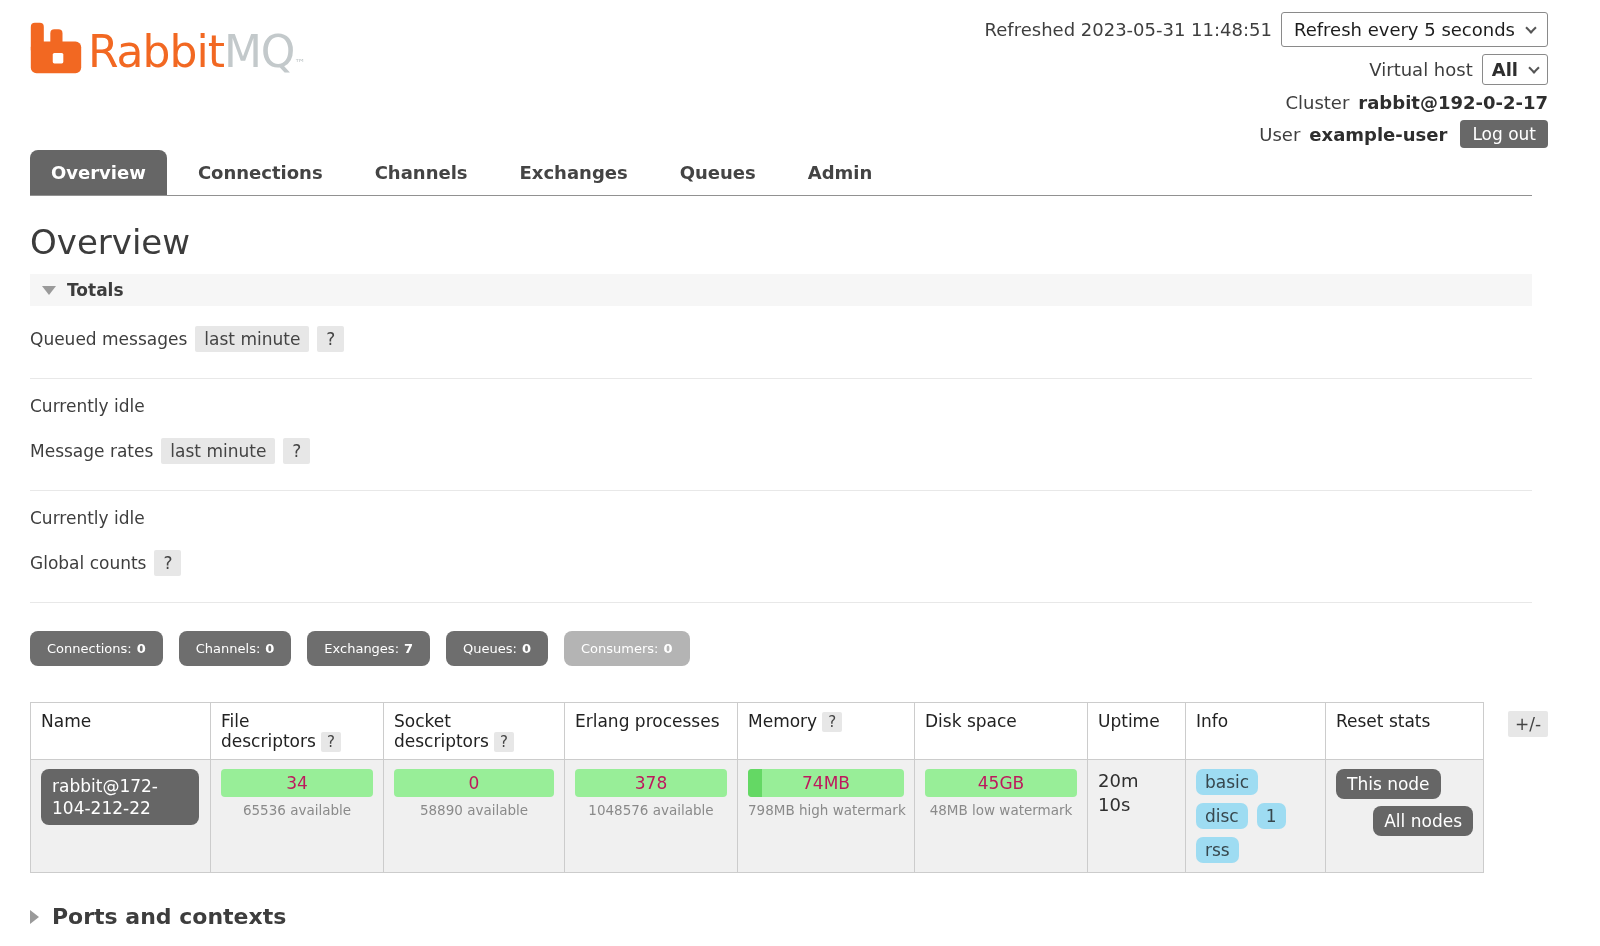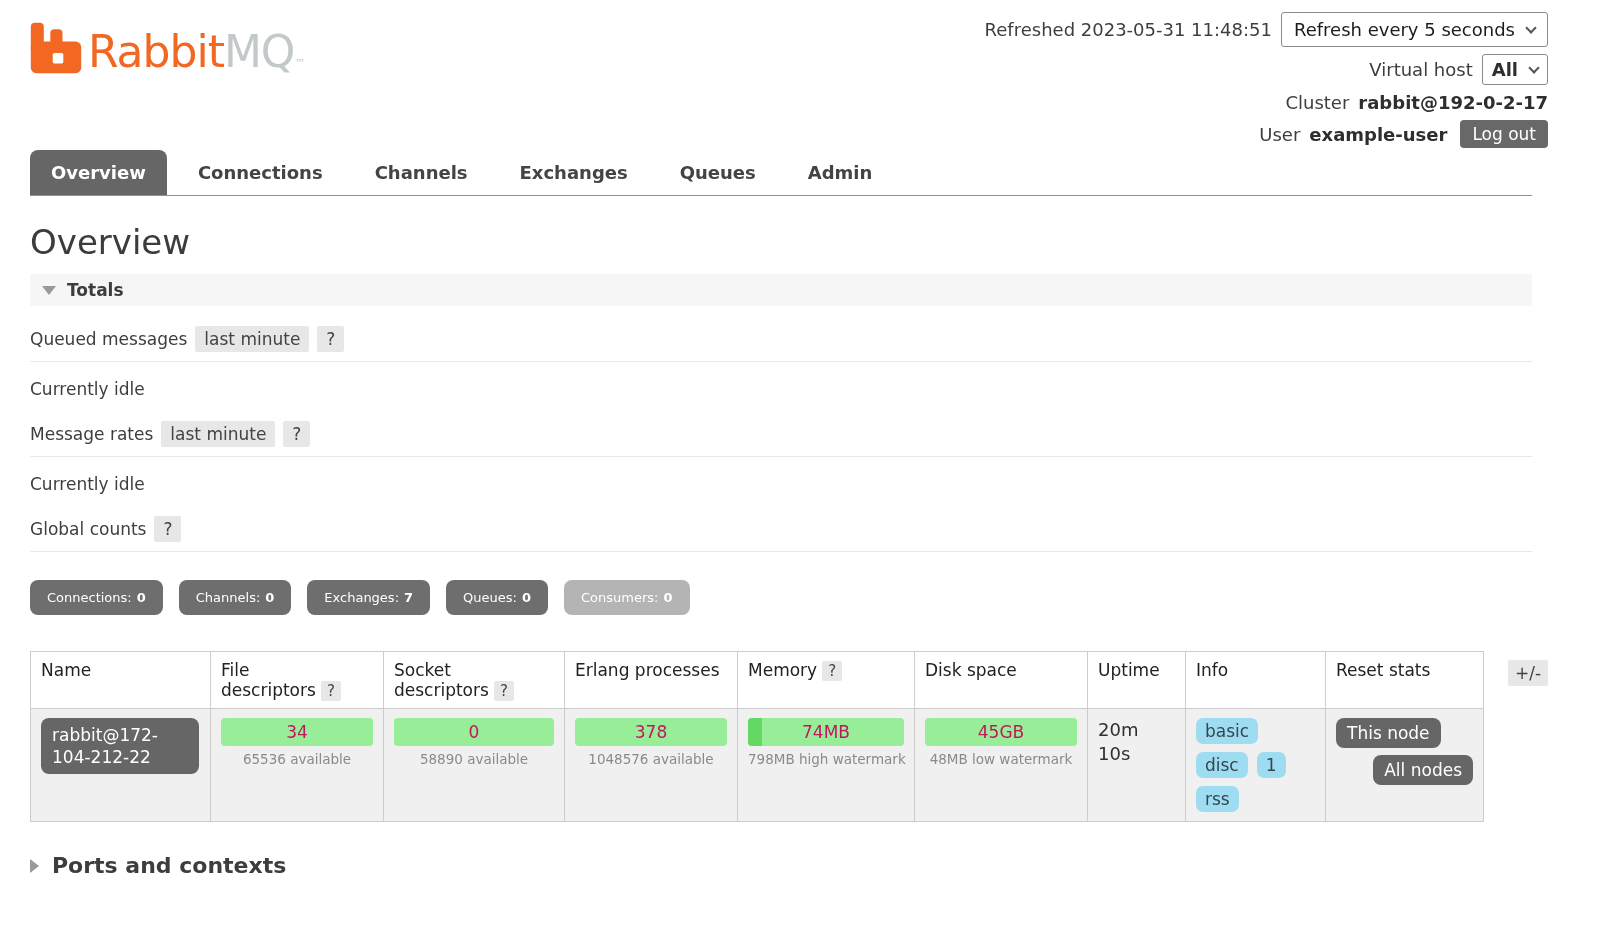--- a/index.html
+++ b/index.html
@@ -41,21 +41,21 @@
   .tab + .tab { margin-left: 10px; }
 
   
   h1.page-title { font-size: 34px; font-weight: 400; color: #3c3c3c; margin: 26px 0 12px; }
 
   .section-bar { background: #f6f6f6; padding: 6px 12px; display: flex; align-items: center; gap: 11px; }
   .section-bar .title { font-weight: bold; font-size: 17px; color: #3d3d3d; }
   .tri-down { width: 0; height: 0; border-left: 7px solid transparent; border-right: 7px solid transparent; border-top: 9px solid #9a9a9a; }
   .tri-right { width: 0; height: 0; border-top: 7px solid transparent; border-bottom: 7px solid transparent; border-left: 9px solid #9a9a9a; }
 
-  .metric-row { display: flex; align-items: center; gap: 8px; padding: 20px 0 9px; border-bottom: 1px solid #e8e8e8; }
+  .metric-row { display: flex; align-items: center; gap: 8px; padding: 20px 0 26px; border-bottom: 1px solid #e8e8e8; }
   .metric-row .lbl { color: #3e3e3e; }
   .tag { background: #e7e7e7; border-radius: 2px; padding: 3px 9px; color: #444; }
   .idle-text { margin: 17px 0 2px; color: #3e3e3e; }
 
   .counters { display: flex; gap: 16px; margin: 28px 0 36px; }
   .counter { background: #6e6e6e; color: #fff; border-radius: 8px; padding: 10px 17px; font-size: 13px; white-space: nowrap; }
   .counter.muted { background: #b4b4b4; }
   .counter b { margin-left: 5px; }
 
   

